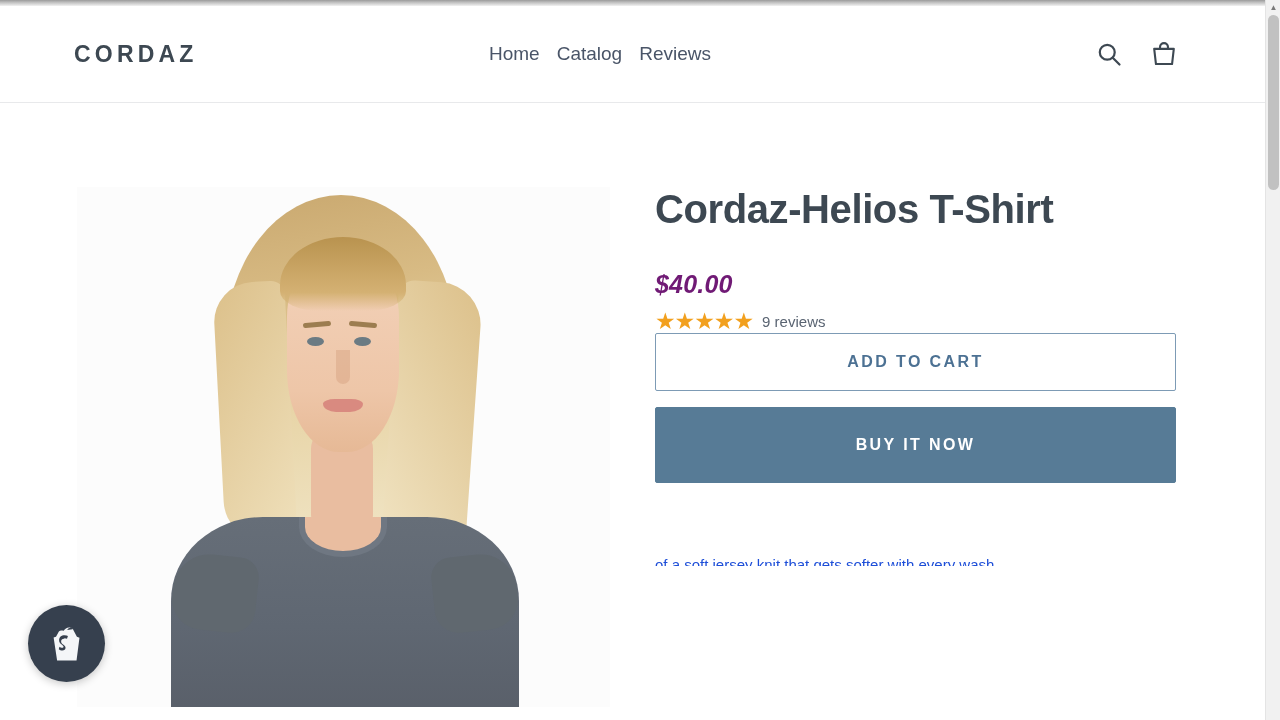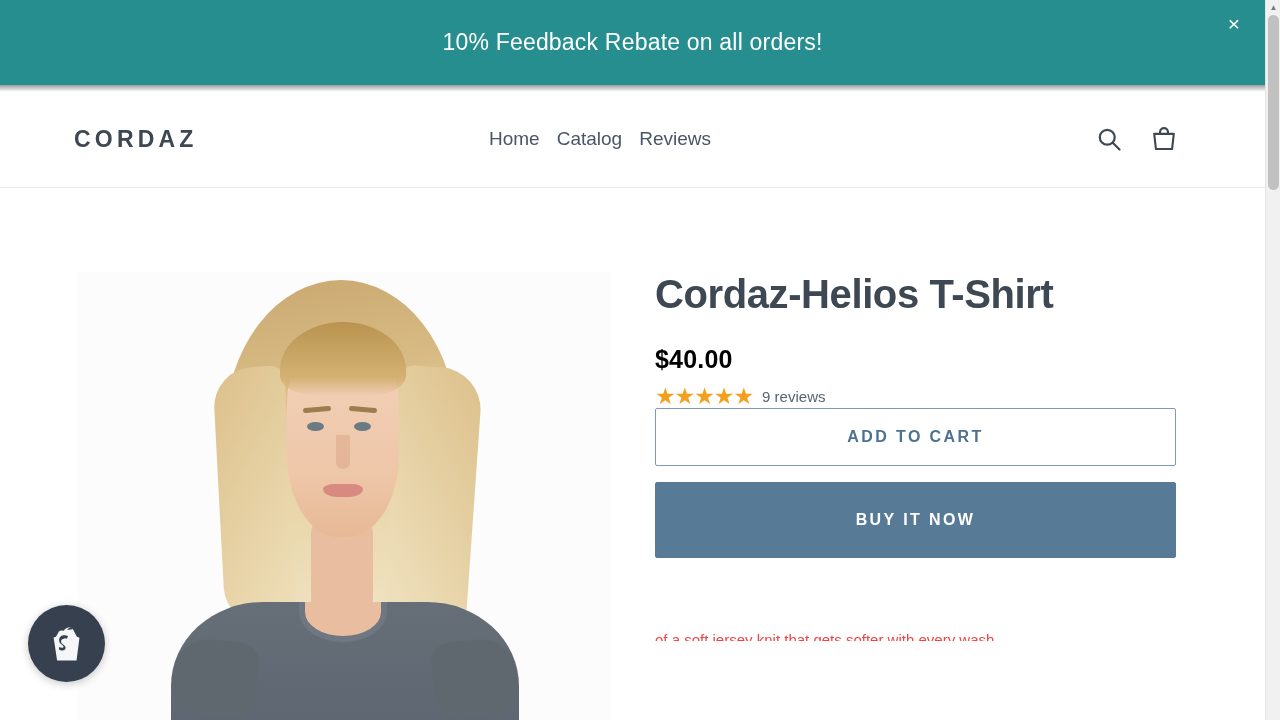--- a/index.html
+++ b/index.html
@@ -261,25 +261,26 @@
     padding-top: 0;
   }
   .product-title {
     font-size: 40px;
     font-weight: 700;
     color: #3d4852;
     letter-spacing: -0.4px;
     line-height: 1.12;
   }
   .product-price {
-    margin-top: 28px;
+    margin-top: 38px;
     font-size: 25px;
     font-weight: 700;
-    color: #000000;
+    color: #701a75;
     letter-spacing: 0.2px;
+    font-style: italic;
   }
   .rating-row {
     margin-top: 11px;
     display: flex;
     align-items: center;
     gap: 9px;
   }
   .stars {
     display: flex;
     gap: 0px;
@@ -317,21 +318,21 @@
     margin-top: 16px;
     background: #577b96;
     border: 1px solid #577b96;
     color: #ffffff;
     height: 76px;
   }
 
   .description-peek {
     margin-top: 70px;
     font-size: 15px;
-    color: #ef4444;
+    color: #1d4ed8;
     line-height: 1.6;
     height: 13px;
     overflow: hidden;
   }
 
   
   .chat-launcher {
     position: absolute;
     left: 28px;
     bottom: 38px;
@@ -373,24 +374,20 @@
     cursor: pointer;
   }
 </style>
 </head>
 <body>
 
 <div id="page">
 
   <div id="viewport">
 
-    <div class="promo-banner">
-      <span class="promo-text">10% Feedback Rebate on all orders!</span>
-      <span class="promo-close">×</span>
-    </div>
     <div class="banner-shadow"></div>
 
     <div class="site-header">
       <div class="brand-logo">CORDAZ</div>
 
       <div class="main-nav">
         <span class="nav-link">Home</span>
         <span class="nav-link">Catalog</span>
         <span class="nav-link">Reviews</span>
       </div>

